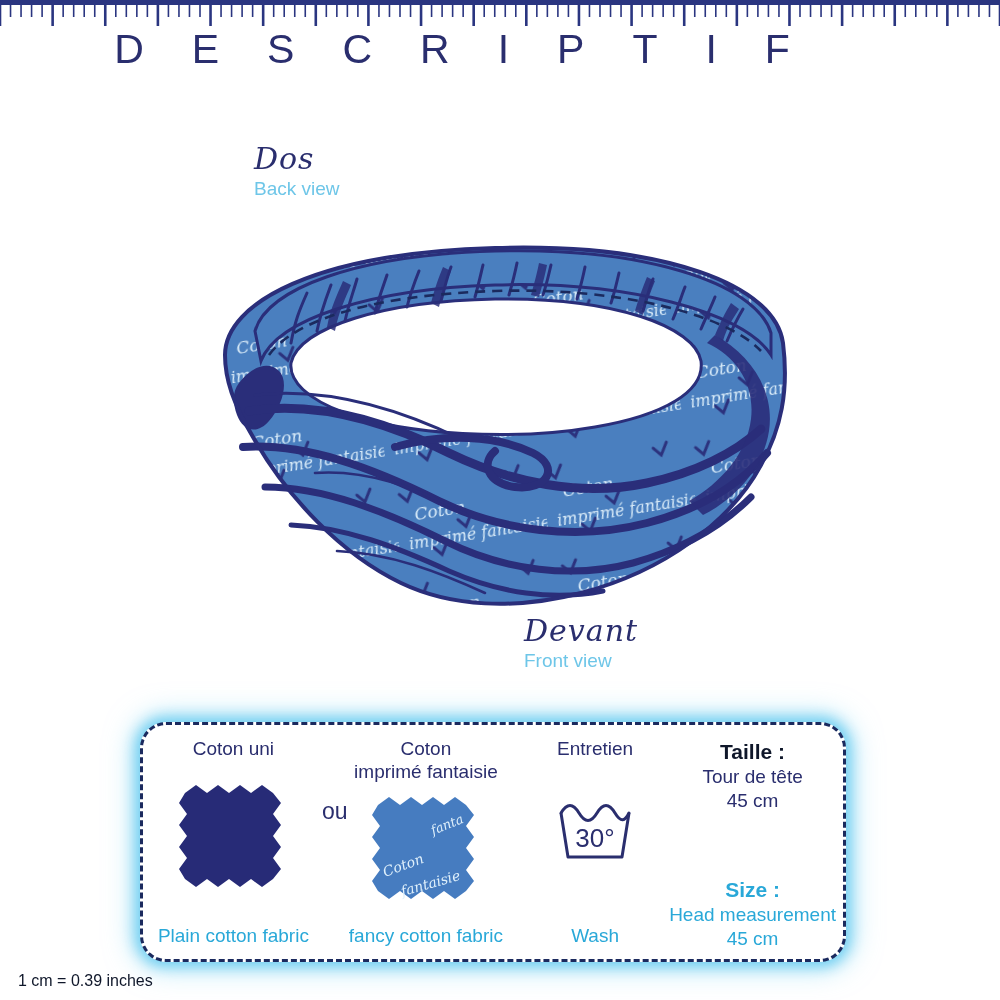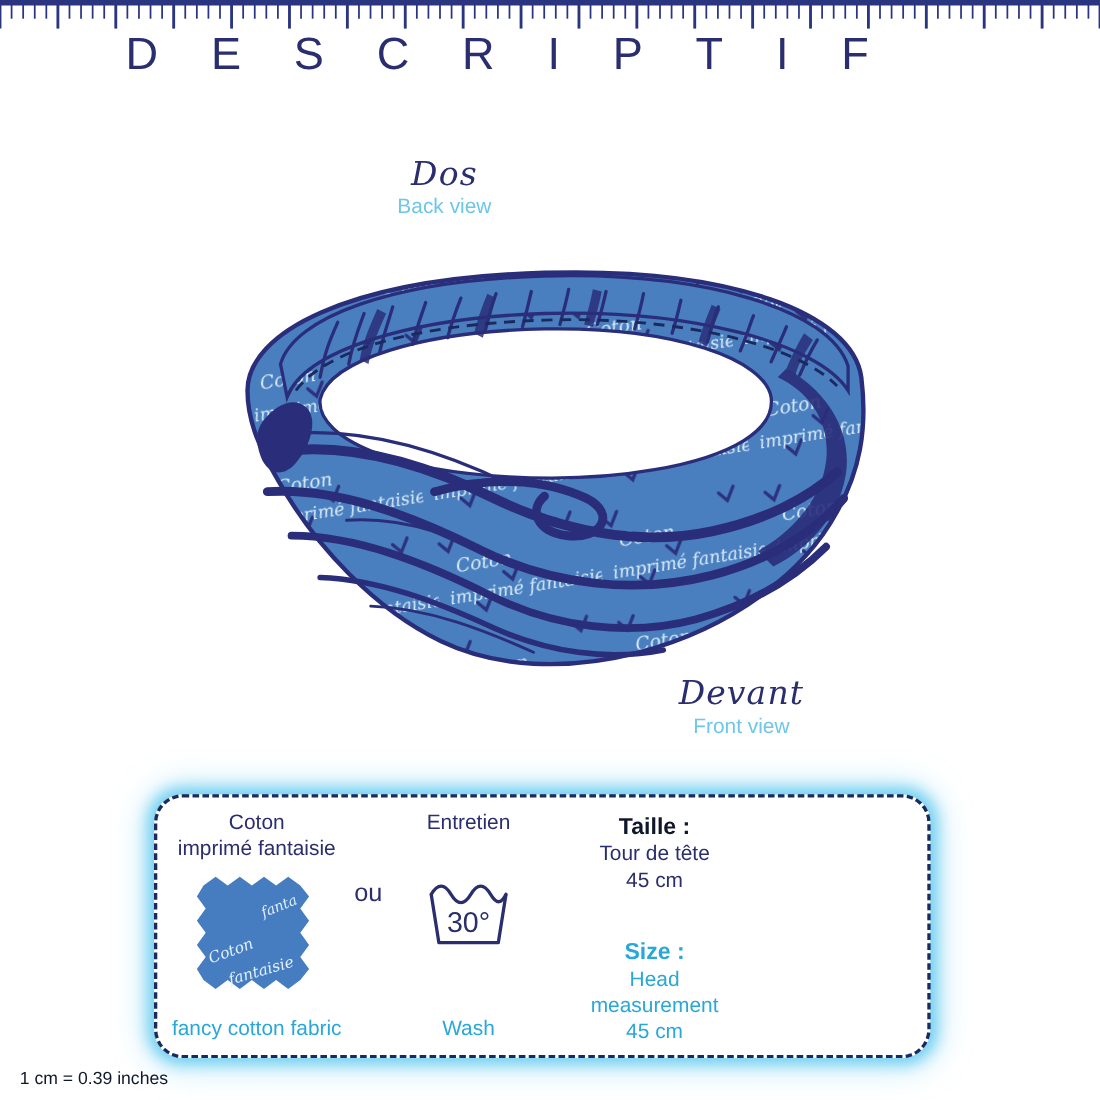--- a/index.html
+++ b/index.html
@@ -34,21 +34,20 @@
     font-weight: 400;
     letter-spacing: 48px;
     text-indent: 48px;
     font-family: "Liberation Sans", sans-serif;
     white-space: nowrap;
   }
 
   
   .view-label {
     position: absolute;
-    text-align: center;
     width: 300px;
   }
   .view-label .fr {
     display: block;
     color: #2a2e6e;
     font-family: "DejaVu Serif", serif;
     font-style: italic;
     font-size: 30px;
     line-height: 34px;
     letter-spacing: 1px;
@@ -409,20 +408,31 @@
 </svg>
 
 <div class="view-label" id="label-front">
   <span class="fr">Devant</span>
   <span class="en">Front view</span>
 </div>
 
 <div id="info-box">
   <div id="info-grid">
 
+    <div class="info-cell">
+      <div class="cell-head">Coton  uni</div>
+      <div class="swatch-wrap">
+        <div class="swatch">
+          <svg width="108" height="108" viewBox="0 0 108 108">
+            <polygon points="6,10 17,2 28,10 39,2 50,10 61,2 72,10 83,2 94,10 102,20 94,31 102,42 94,53 102,64 94,75 102,86 94,96 83,104 72,96 61,104 50,96 39,104 28,96 17,104 6,96 0,86 8,75 0,64 8,53 0,42 8,31 0,20" fill="#272b77"></polygon>
+          </svg>
+        </div>
+      </div>
+      <div class="cell-foot">Plain cotton fabric</div>
+    </div>
 
     <div class="info-cell">
       <div class="cell-head">
         <span>Coton</span><br>
         <span>imprimé fantaisie</span>
       </div>
       <div class="swatch-wrap" style="top:70px;">
         <div class="swatch">
           <svg width="108" height="108" viewBox="0 0 108 108">
             <polygon points="6,10 17,2 28,10 39,2 50,10 61,2 72,10 83,2 94,10 102,20 94,31 102,42 94,53 102,64 94,75 102,86 94,96 83,104 72,96 61,104 50,96 39,104 28,96 17,104 6,96 0,86 8,75 0,64 8,53 0,42 8,31 0,20" fill="#467cc0"></polygon>

